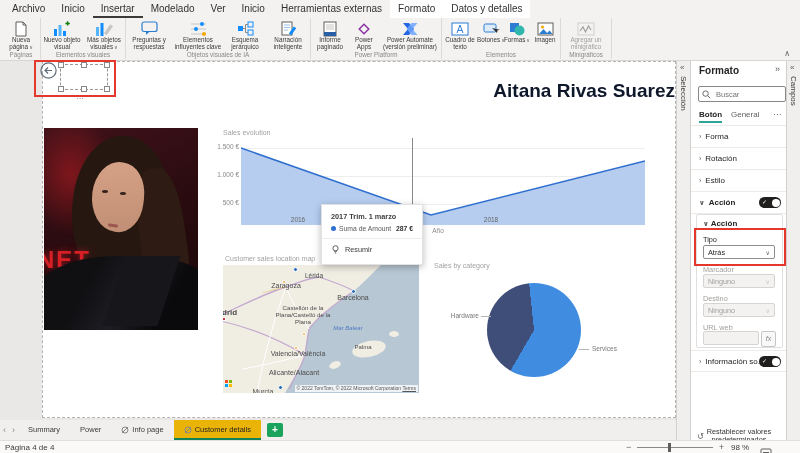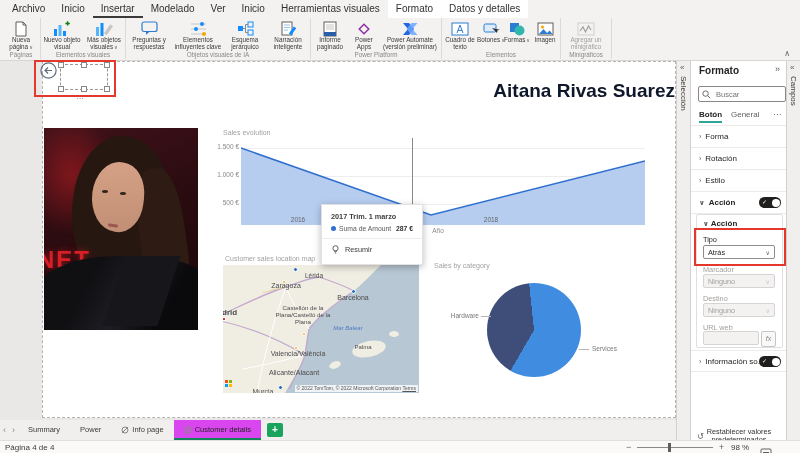--- a/index.html
+++ b/index.html
@@ -74,21 +74,21 @@
   #photo .eye{position:absolute;width:6px;height:2.5px;border-radius:50%;background:#35241c}
   #photo .lip{position:absolute;left:64px;top:96px;width:10px;height:3px;border-radius:2px;background:#9a574f;transform:rotate(8deg)}
   #photo .jacket{position:absolute;left:-10px;top:128px;width:180px;height:90px;border-radius:45% 40% 0 0;
     background:linear-gradient(120deg,#101013 30%,#1d1d23 50%,#0a0a0c 70%)}
   #photo .collar{position:absolute;left:70px;top:128px;width:55px;height:70px;background:#16161b;transform:skewX(-18deg)}
 
   
   #tabbar{position:absolute;left:0;top:420px;width:676px;height:20px;background:#f0efee;display:flex;align-items:stretch}
   .navarr{font-size:9px;color:#8a8886;line-height:20px;padding:0 3px}
   .ptab{font-size:7.5px;color:#3b3a39;line-height:20px;padding:0 10px;display:flex;align-items:center;gap:3px}
-  .ptab.active{background:#d946ef;color:#252423;box-shadow:inset 0 -2px 0 #118358}
+  .ptab.active{background:#eab308;color:#252423;box-shadow:inset 0 -2px 0 #118358}
   .addtab{width:16px;height:14px;margin:3px 0 0 6px;background:#1aa35c;color:#fff;border-radius:2px;
     font-size:10px;line-height:13px;text-align:center;font-weight:bold}
 
   
   #statusbar{position:absolute;left:0;top:440px;width:800px;height:13px;background:#faf9f8;border-top:1px solid #e1dfdd}
   #statusbar .pg{position:absolute;left:5px;top:2px;font-size:8px;color:#3b3a39}
   .zminus,.zplus{position:absolute;top:1px;font-size:9px;color:#605e5c}
   .ztrack{position:absolute;left:637px;top:6px;width:76px;height:1px;background:#8a8886}
   .zthumb{position:absolute;left:668px;top:2px;width:3px;height:9px;background:#605e5c}
   .zpct{position:absolute;left:731px;top:2px;font-size:8px;color:#3b3a39}
@@ -131,21 +131,21 @@
 <body>
 
 <div id="ribbon">
   <div class="tabrow">
     <span class="rtab">Archivo</span>
     <span class="rtab">Inicio</span>
     <span class="rtab active">Insertar</span>
     <span class="rtab">Modelado</span>
     <span class="rtab">Ver</span>
     <span class="rtab">Inicio</span>
-    <span class="rtab">Herramientas visuales</span>
+    <span class="rtab">Herramientas externas</span>
     <span class="rtab ctx">Formato</span>
     <span class="rtab ctx">Datos y detalles</span>
   </div>
   <div class="btnrow">
 
     <div class="rgroup">
       <div class="gbtns">
         <div class="rbtn" style="width:38px">
           <span class="ric">
               <svg width="16" height="16" viewBox="0 0 16 16">

